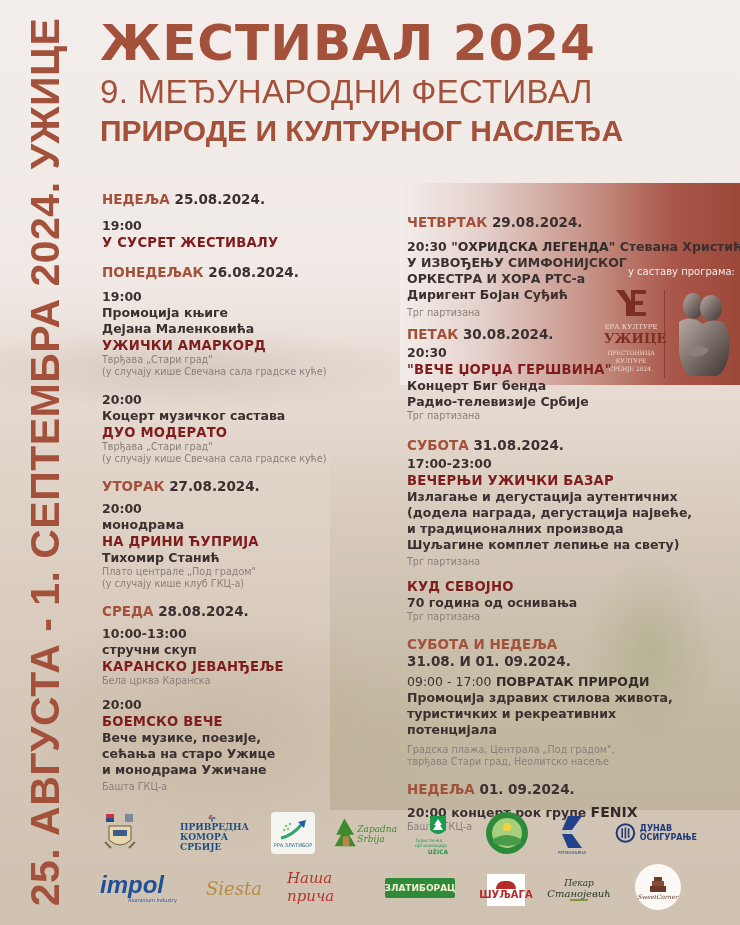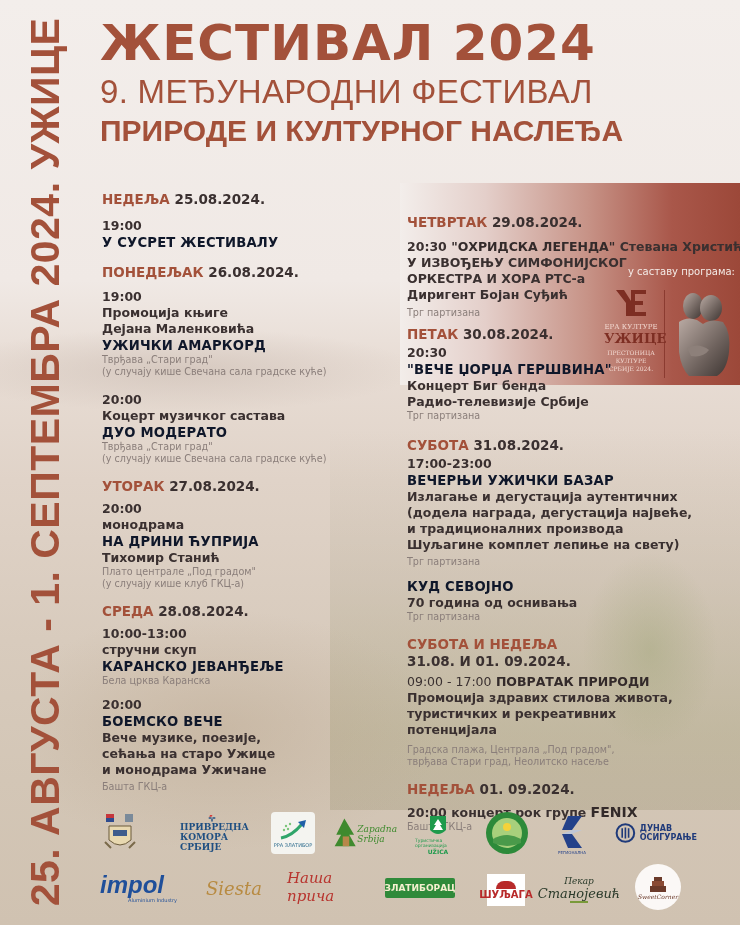--- a/index.html
+++ b/index.html
@@ -109,21 +109,21 @@
     font-size: 12.5px;
     line-height: 16px;
     color: #3a3030;
     white-space: nowrap;
   }
   .ttl {
     font-family: "DejaVu Sans", sans-serif;
     font-weight: 700;
     font-size: 13.2px;
     line-height: 17px;
-    color: #0f172a;
+    color: #7f1d1d;
     white-space: nowrap;
     letter-spacing: 0.2px;
   }
   .loc {
     font-family: "DejaVu Sans", sans-serif;
     font-size: 9.6px;
     line-height: 12px;
     color: #8a7e7a;
     white-space: nowrap;
   }
@@ -464,21 +464,21 @@
   </div>
   <div class="logo" style="left:290px; top:70px; width:70px; height:20px; background:#2f8a3a; border-radius:2px;">
     <div style="font-family:'DejaVu Sans',sans-serif; font-weight:700; font-size:9px; color:#f4f0d0;">ЗЛАТИБОРАЦ</div>
   </div>
   <div class="logo" style="left:392px; top:66px; width:38px; height:32px; background:#fff; flex-direction:column;">
     <div style="width:20px; height:8px; background:#b82a2a; border-radius:10px 10px 0 0;"></div>
     <div style="font-size:10px; font-weight:700; color:#b82a2a;">ШУЉАГА</div>
   </div>
   <div class="logo" style="left:455px; top:60px; width:58px; height:44px; flex-direction:column;">
     <div style="font-family:'DejaVu Serif',serif; font-style:italic; font-size:9px; color:#2a3a2a;">Пекар</div>
-    <div style="font-family:'DejaVu Serif',serif; font-style:italic; font-size:13px; color:#2a3a2a;">Станојевић</div>
+    <div style="font-family:'DejaVu Serif',serif; font-style:italic; font-size:10px; color:#2a3a2a;">Станојевић</div>
     <div style="width:18px; height:4px; border-top:2px solid #7a9a3a;"></div>
   </div>
   <div class="logo" style="left:540px; top:56px; width:46px; height:46px; border-radius:50%; background:#fbf8f6; flex-direction:column;">
     <svg width="20" height="18" viewBox="0 0 20 18">
       <rect x="6" y="2" width="8" height="4" fill="#6b3a2a"></rect>
       <rect x="4" y="6" width="12" height="5" fill="#8a4a34"></rect>
       <rect x="2" y="11" width="16" height="6" fill="#6b3a2a"></rect>
     </svg>
     <div style="font-family:'DejaVu Serif',serif; font-style:italic; font-size:6px; color:#6b3a2a;">SweetCorner</div>
   </div>

